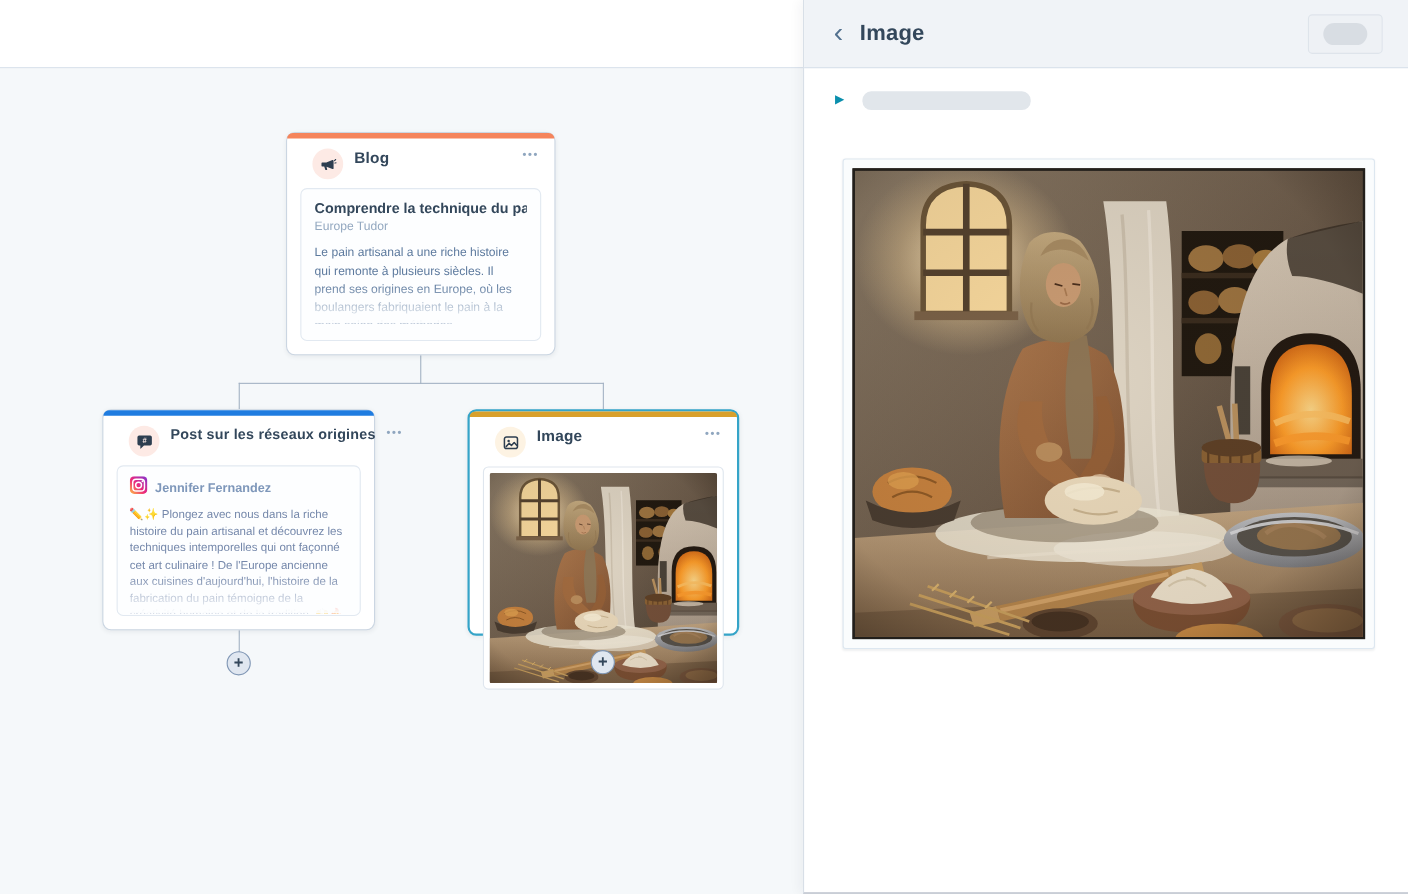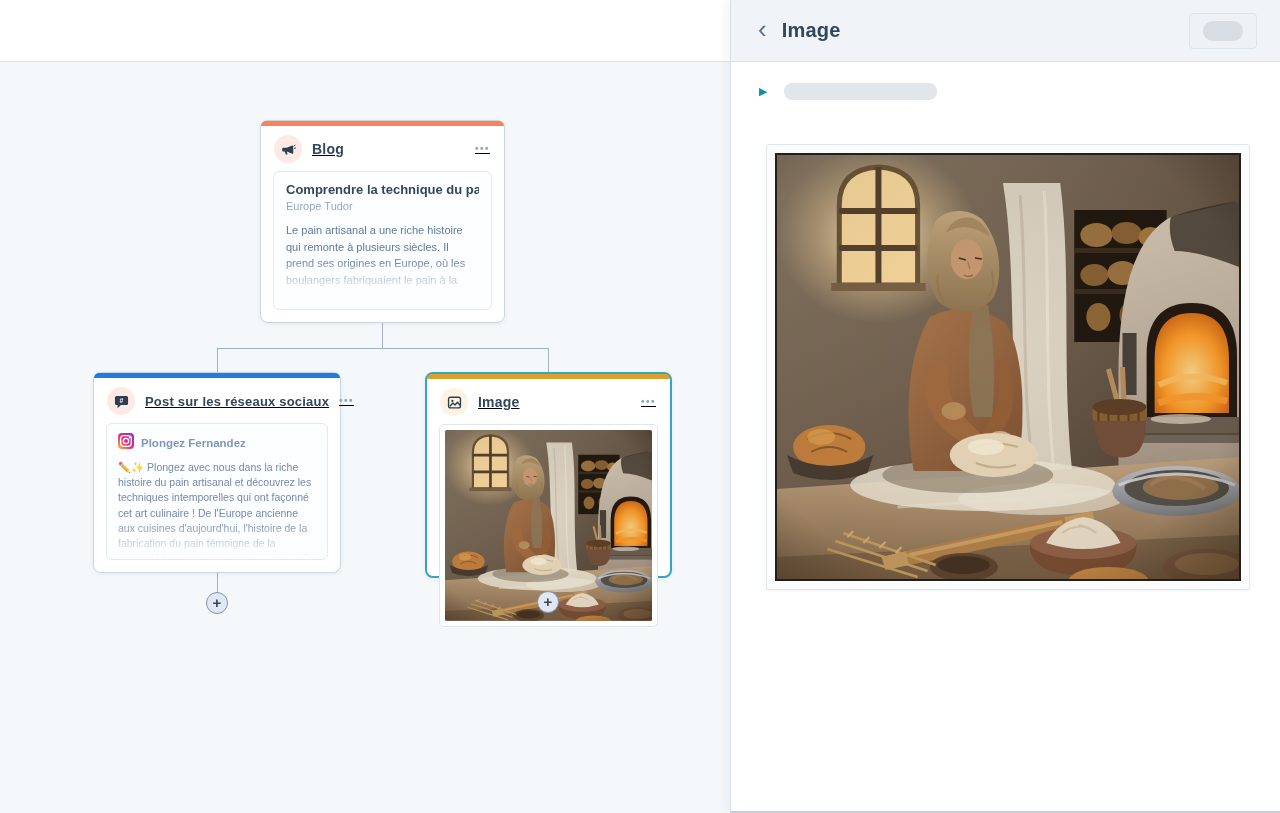--- a/index.html
+++ b/index.html
@@ -14,21 +14,21 @@
   .connector.v { width:1px; }
   .connector.h { height:1px; }
 
   .node-card { position:absolute; background:#ffffff; border:1px solid #cbd6e2; border-radius:8px; box-shadow:0 1px 4px rgba(45,62,80,.08); display:flex; flex-direction:column; }
   .node-card .accent { height:5px; border-radius:7px 7px 0 0; flex:0 0 auto; }
   .node-card.blog  .accent { background:var(--c-blog-accent,#f5845b); }
   .node-card.social .accent { background:var(--c-social-accent,#1f7ce0); }
   .node-card.image  { border:2px solid var(--c-selected-outline,#35a4c8); }
   .node-card.image .accent { background:var(--c-image-accent,#d9a02b); border-radius:5px 5px 0 0; }
 
-  .node-header { display:flex; align-items:center; gap:10px; padding:9px 14px 8px 13px;text-decoration:underline; }
+  .node-header { display:flex; align-items:flex-start; gap:10px; padding:9px 14px 8px 23px; }
   .icon-circle { width:28px; height:28px; border-radius:50%; display:flex; align-items:center; justify-content:center; flex:0 0 auto; }
   .icon-circle.pink  { background:#fdeae5; }
   .icon-circle.cream { background:#fdf3e3; }
   .icon-circle svg { display:block; }
   .node-title { font-size:14px; font-weight:bold; color:var(--c-title-text,#33475b); letter-spacing:.2px; white-space:nowrap; }
   .dots { margin-left:auto; color:#8fa6bf; font-size:10px; font-weight:bold; letter-spacing:1.5px; cursor:pointer; line-height:1; padding:2px 0; }
 
   .sub-card { margin:0 12px 12px 12px; background:#fdfeff; border:1px solid #e2e9f1; border-radius:6px; padding:10px 12px; position:relative; overflow:hidden; flex:1 1 auto; }
   .sub-title { font-size:13px; font-weight:bold; color:#33475b; white-space:nowrap; overflow:hidden; }
   .sub-author { font-size:11px; color:#93a8c0; margin-top:3px; }
@@ -256,34 +256,34 @@
 
     <div class="node-card social" style="left:93px; top:372px; width:248px; height:201px;">
       <div class="accent"></div>
       <div class="node-header">
         <span class="icon-circle pink">
           <svg width="15" height="15" viewBox="0 0 24 24">
               <path fill="#2d3e50" d="M4,3 h16 q2.5,0 2.5,2.5 v9.5 q0,2.5 -2.5,2.5 h-9 l-4.5,4.5 q-0.8,0.8 -0.8,-0.6 L5.7,17.5 H4 q-2.5,0 -2.5,-2.5 v-9.5 Q1.5,3 4,3 Z"></path>
               <text x="12" y="14.2" text-anchor="middle" font-size="11" font-weight="bold" fill="#fdeae5" font-family="Liberation Sans, sans-serif">#</text>
             </svg>
         </span>
-        <span class="node-title" style="font-size:13px;">Post sur les réseaux sociaux</span>
+        <span class="node-title" style="font-size:13px;">Post sur les réseaux origines</span>
         <span class="dots">•••</span>
       </div>
       <div class="sub-card" style="padding:9px 11px;">
         <div class="account-row">
           <span>
             <svg width="16" height="16" viewBox="0 0 24 24">
                 <rect width="24" height="24" rx="6" fill="url(#g-insta)"></rect>
                 <rect x="4" y="4" width="16" height="16" rx="4.5" fill="none" stroke="#ffffff" stroke-width="2"></rect>
                 <circle cx="12" cy="12" r="4" fill="none" stroke="#ffffff" stroke-width="2"></circle>
                 <circle cx="17.3" cy="6.8" r="1.3" fill="#ffffff"></circle>
               </svg>
           </span>
-          <span class="account-name">Plongez Fernandez</span>
+          <span class="account-name">Jennifer Fernandez</span>
         </div>
         <div class="body-wrap" style="height:104px;">
           <div class="social-body">✏️✨ Plongez avec nous dans la riche histoire du pain artisanal et découvrez les techniques intemporelles qui ont façonné cet art culinaire ! De l'Europe ancienne aux cuisines d'aujourd'hui, l'histoire de la fabrication du pain témoigne de la créativité humaine et de la tradition. 🙌🔥 #painartisanal #histoiredelaboulangerie #traditionsculinaires</div>
           <div class="fade"></div>
         </div>
       </div>
     </div>
 
     <div class="node-card image" style="left:425px; top:372px; width:247px; height:206px;">
       <div class="accent"></div>

